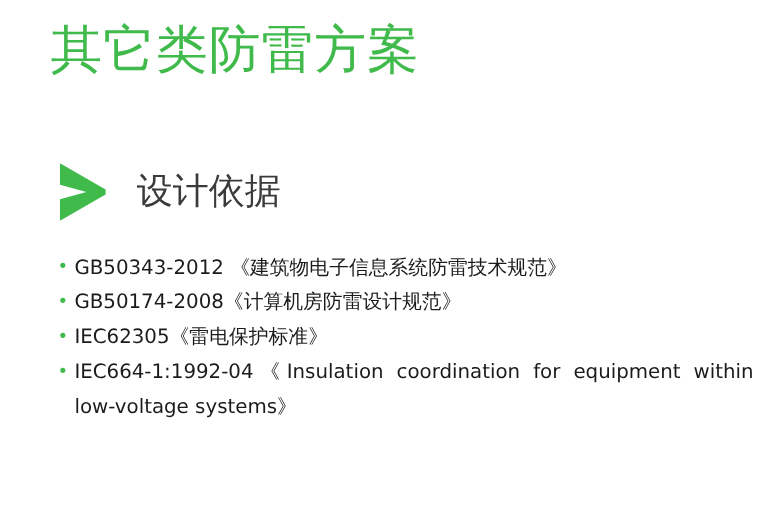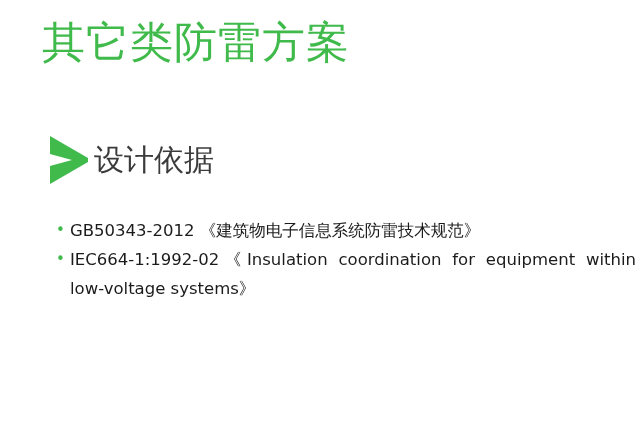--- a/index.html
+++ b/index.html
@@ -45,29 +45,29 @@
     width: 42px;
     height: 52px;
     display: block;
     flex: none;
   }
   .section-heading {
     font-size: 30px;
     line-height: 40px;
     color: #3b3b3b;
     font-family: "DejaVu Sans", "Liberation Sans", sans-serif;
-    margin-left: 4px;
+    margin-left: 24px;
     white-space: nowrap;
   }
   .bullet-list {
     position: absolute;
     left: 36px;
     top: 208px;
     width: 580px;
-    margin: 8px;
+    margin: 0;
     padding: 0;
     list-style: none;
   }
   .bullet-item {
     position: relative;
     padding-left: 14px;
     font-size: 16.5px;
     line-height: 29px;
     color: #1b1b1b;
     font-family: "DejaVu Sans", "Liberation Serif", serif;
@@ -96,16 +96,18 @@
 
   <div class="section-row">
     <svg class="chevron-icon" viewBox="0 0 42 52">
       <polygon points="2,2 2,20 24,26 2,32 2,50 40,28 40,24" fill="#3fba4b"></polygon>
     </svg>
     <div class="section-heading">设计依据</div>
   </div>
 
   <ul class="bullet-list">
     <li class="bullet-item">GB50343-2012 《建筑物电子信息系统防雷技术规范》</li>
-    <li class="bullet-item wrap">IEC664-1:1992-02《Insulation coordination for equipment within low-voltage systems》</li>
+    <li class="bullet-item">GB50174-2008《计算机房防雷设计规范》</li>
+    <li class="bullet-item">IEC62305《雷电保护标准》</li>
+    <li class="bullet-item wrap">IEC664-1:1992-04《Insulation coordination for equipment within low-voltage systems》</li>
   </ul>
 
 </div>
 
 </body></html>

